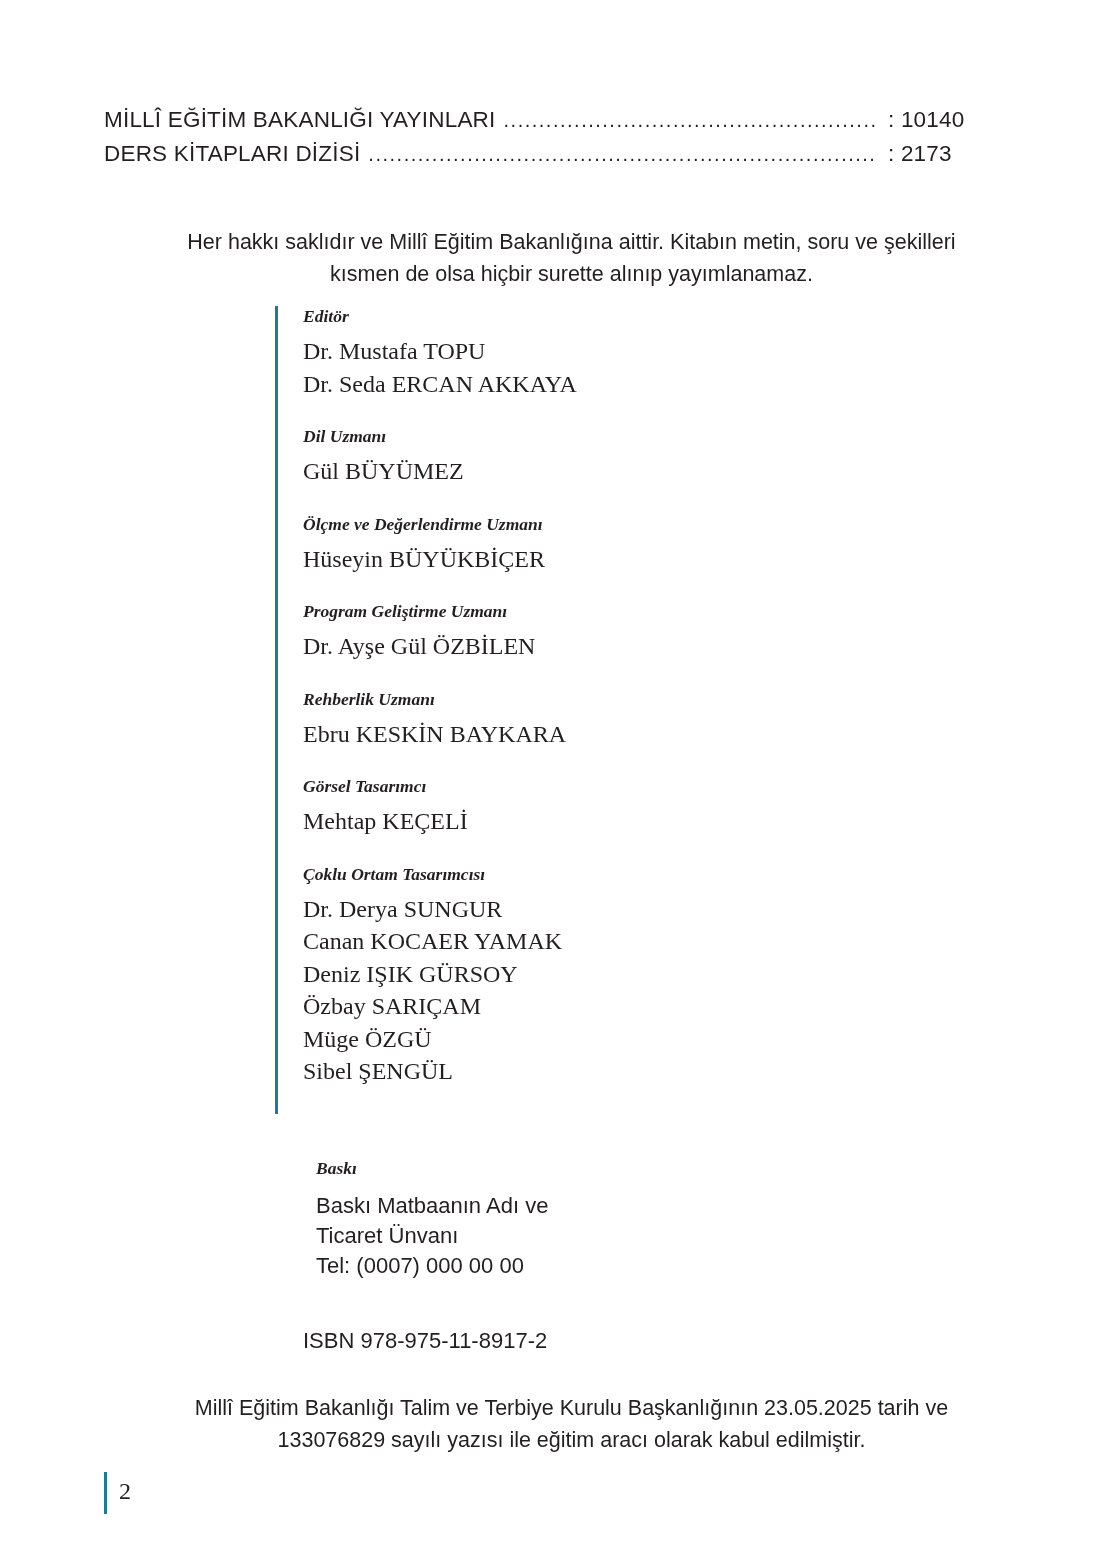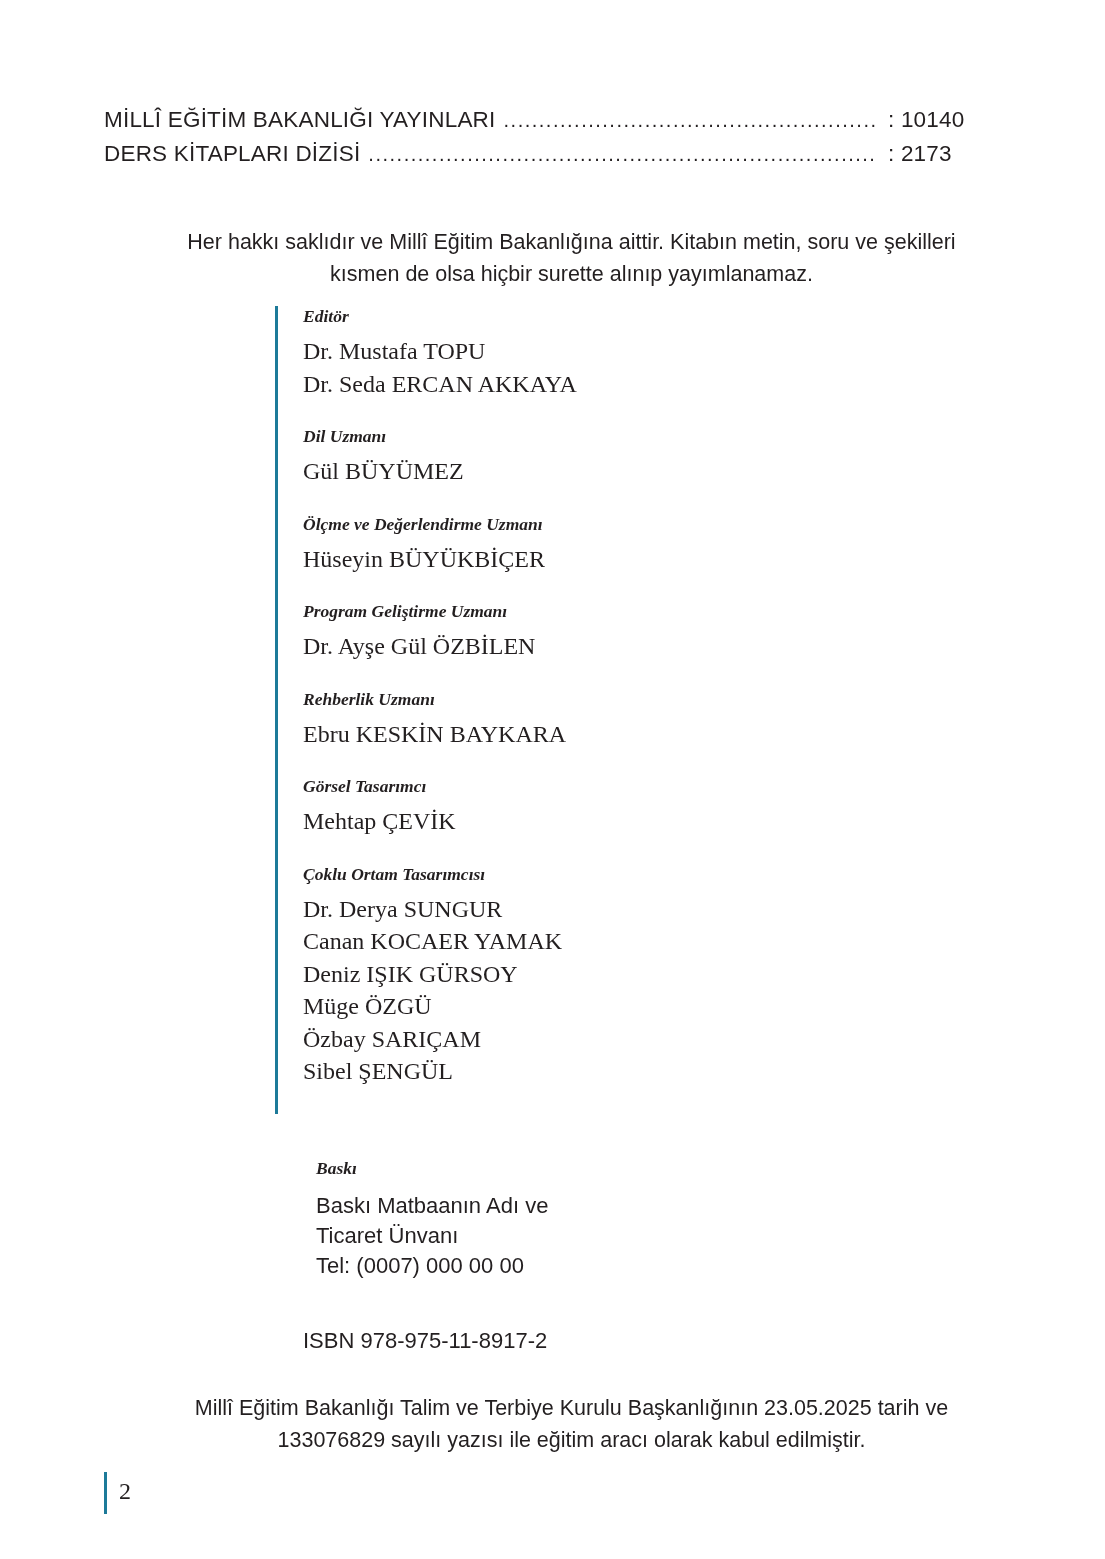--- a/index.html
+++ b/index.html
@@ -178,30 +178,30 @@
       <div class="credit-name">Dr. Ayşe Gül ÖZBİLEN</div>
     </div>
 
     <div class="credit-section">
       <div class="credit-title">Rehberlik Uzmanı</div>
       <div class="credit-name">Ebru KESKİN BAYKARA</div>
     </div>
 
     <div class="credit-section">
       <div class="credit-title">Görsel Tasarımcı</div>
-      <div class="credit-name">Mehtap ÇEVİK</div>
+      <div class="credit-name">Mehtap KEÇELİ</div>
     </div>
 
     <div class="credit-section extra-gap">
       <div class="credit-title">Çoklu Ortam Tasarımcısı</div>
       <div class="credit-name">Dr. Derya SUNGUR</div>
       <div class="credit-name">Canan KOCAER YAMAK</div>
       <div class="credit-name">Deniz IŞIK GÜRSOY</div>
+      <div class="credit-name">Özbay SARIÇAM</div>
       <div class="credit-name">Müge ÖZGÜ</div>
-      <div class="credit-name">Özbay SARIÇAM</div>
       <div class="credit-name">Sibel ŞENGÜL</div>
     </div>
 
   </div>
 
   <div class="print-block">
     <div class="print-title">Baskı</div>
     <div class="print-line">Baskı Matbaanın Adı ve</div>
     <div class="print-line">Ticaret Ünvanı</div>
     <div class="print-line">Tel: (0007) 000 00 00</div>

